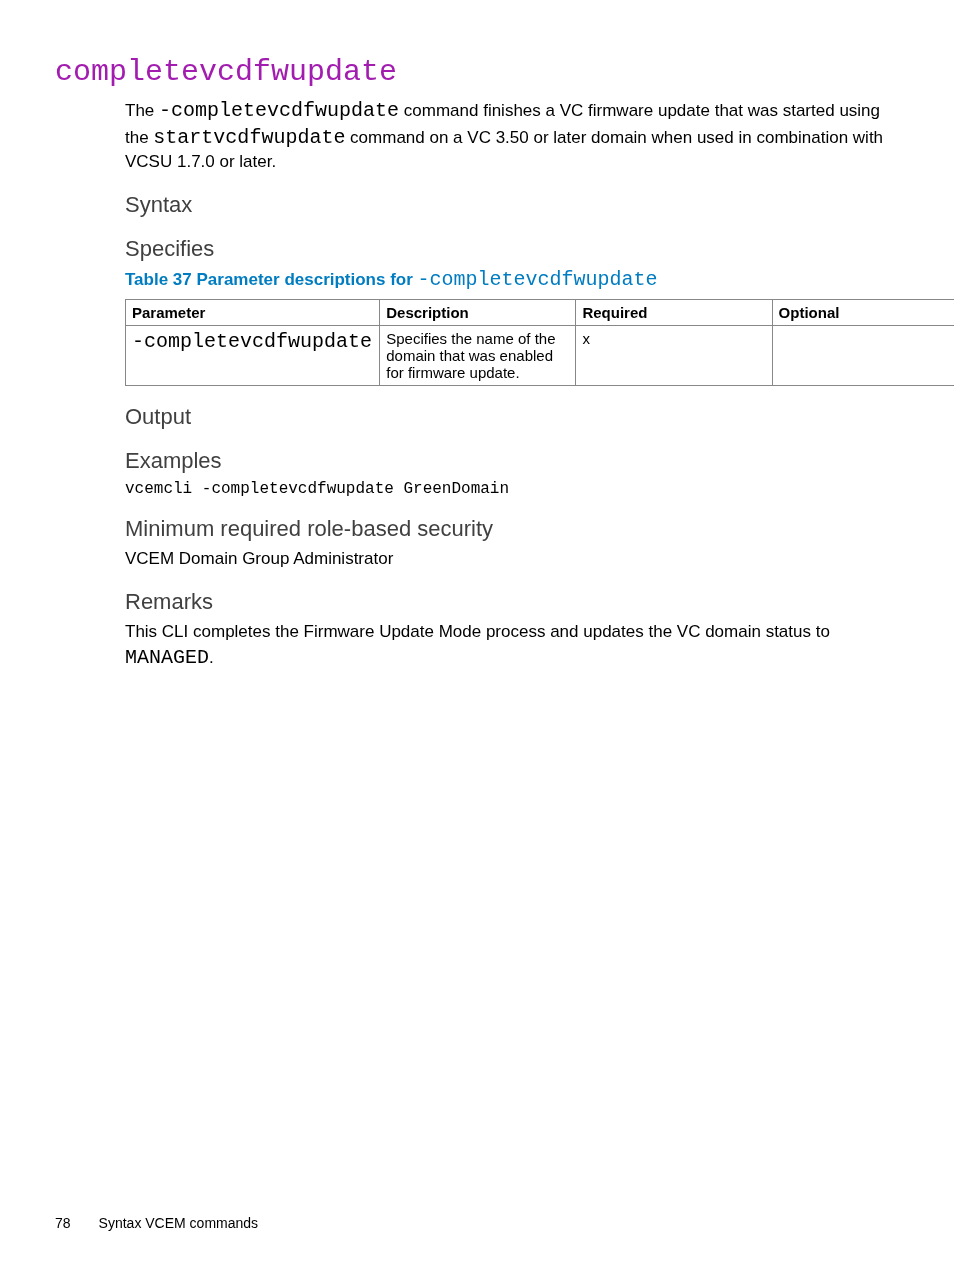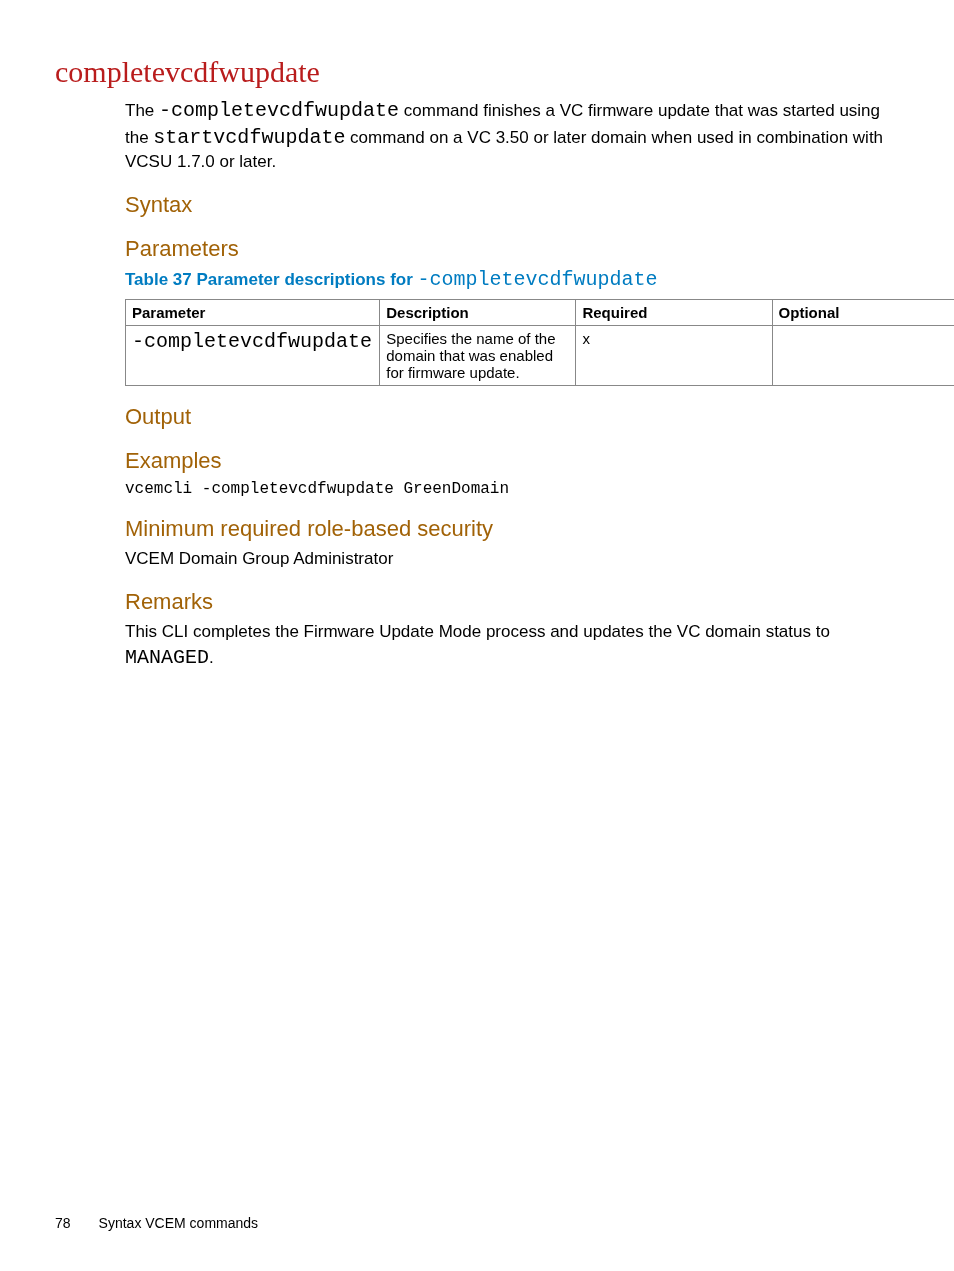--- a/index.html
+++ b/index.html
@@ -13,31 +13,31 @@
     position: relative;
   }
   .page {
     padding: 55px 55px 0 55px;
     box-sizing: border-box;
   }
   .content {
     padding-left: 70px;
   }
   h1.main-title {
-    font-family: Liberation Serif, serif;
+    font-family: Liberation Mono, monospace;
     font-weight: 400;
-    color: #b91c1c;
+    color: #a21caf;
     font-size: 30px;
     margin: 0 0 8px 0;
     letter-spacing: 0px;
   }
   h2.sub-title {
     font-family: "Futura", "Trebuchet MS", Arial, sans-serif;
     font-weight: 400;
-    color: #a16207;
+    color: #404040;
     font-size: 22px;
     margin: 18px 0 6px 0;
     letter-spacing: 0px;
   }
   p.body {
     font-family: "Futura", "Trebuchet MS", Arial, sans-serif;
     font-size: 17px;
     line-height: 1.35;
     margin: 0 0 6px 0;
     color: #000;
@@ -102,21 +102,21 @@
   <h1 class="main-title">completevcdfwupdate</h1>
 
   <div class="content">
 
     <p class="body">
       <span>The </span><span class="mono">-completevcdfwupdate</span><span> command finishes a VC firmware update that was started using the </span><span class="mono">startvcdfwupdate</span><span> command on a VC 3.50 or later domain when used in combination with VCSU 1.7.0 or later.</span>
     </p>
 
     <h2 class="sub-title">Syntax</h2>
 
-    <h2 class="sub-title">Parameters</h2>
+    <h2 class="sub-title">Specifies</h2>
 
     <div class="table-caption">
       <span>Table 37 Parameter descriptions for </span><span class="mono">-completevcdfwupdate</span>
     </div>
 
     <table class="param-table">
       <colgroup>
         <col class="c1">
           <col class="c2">
           <col class="c3">

